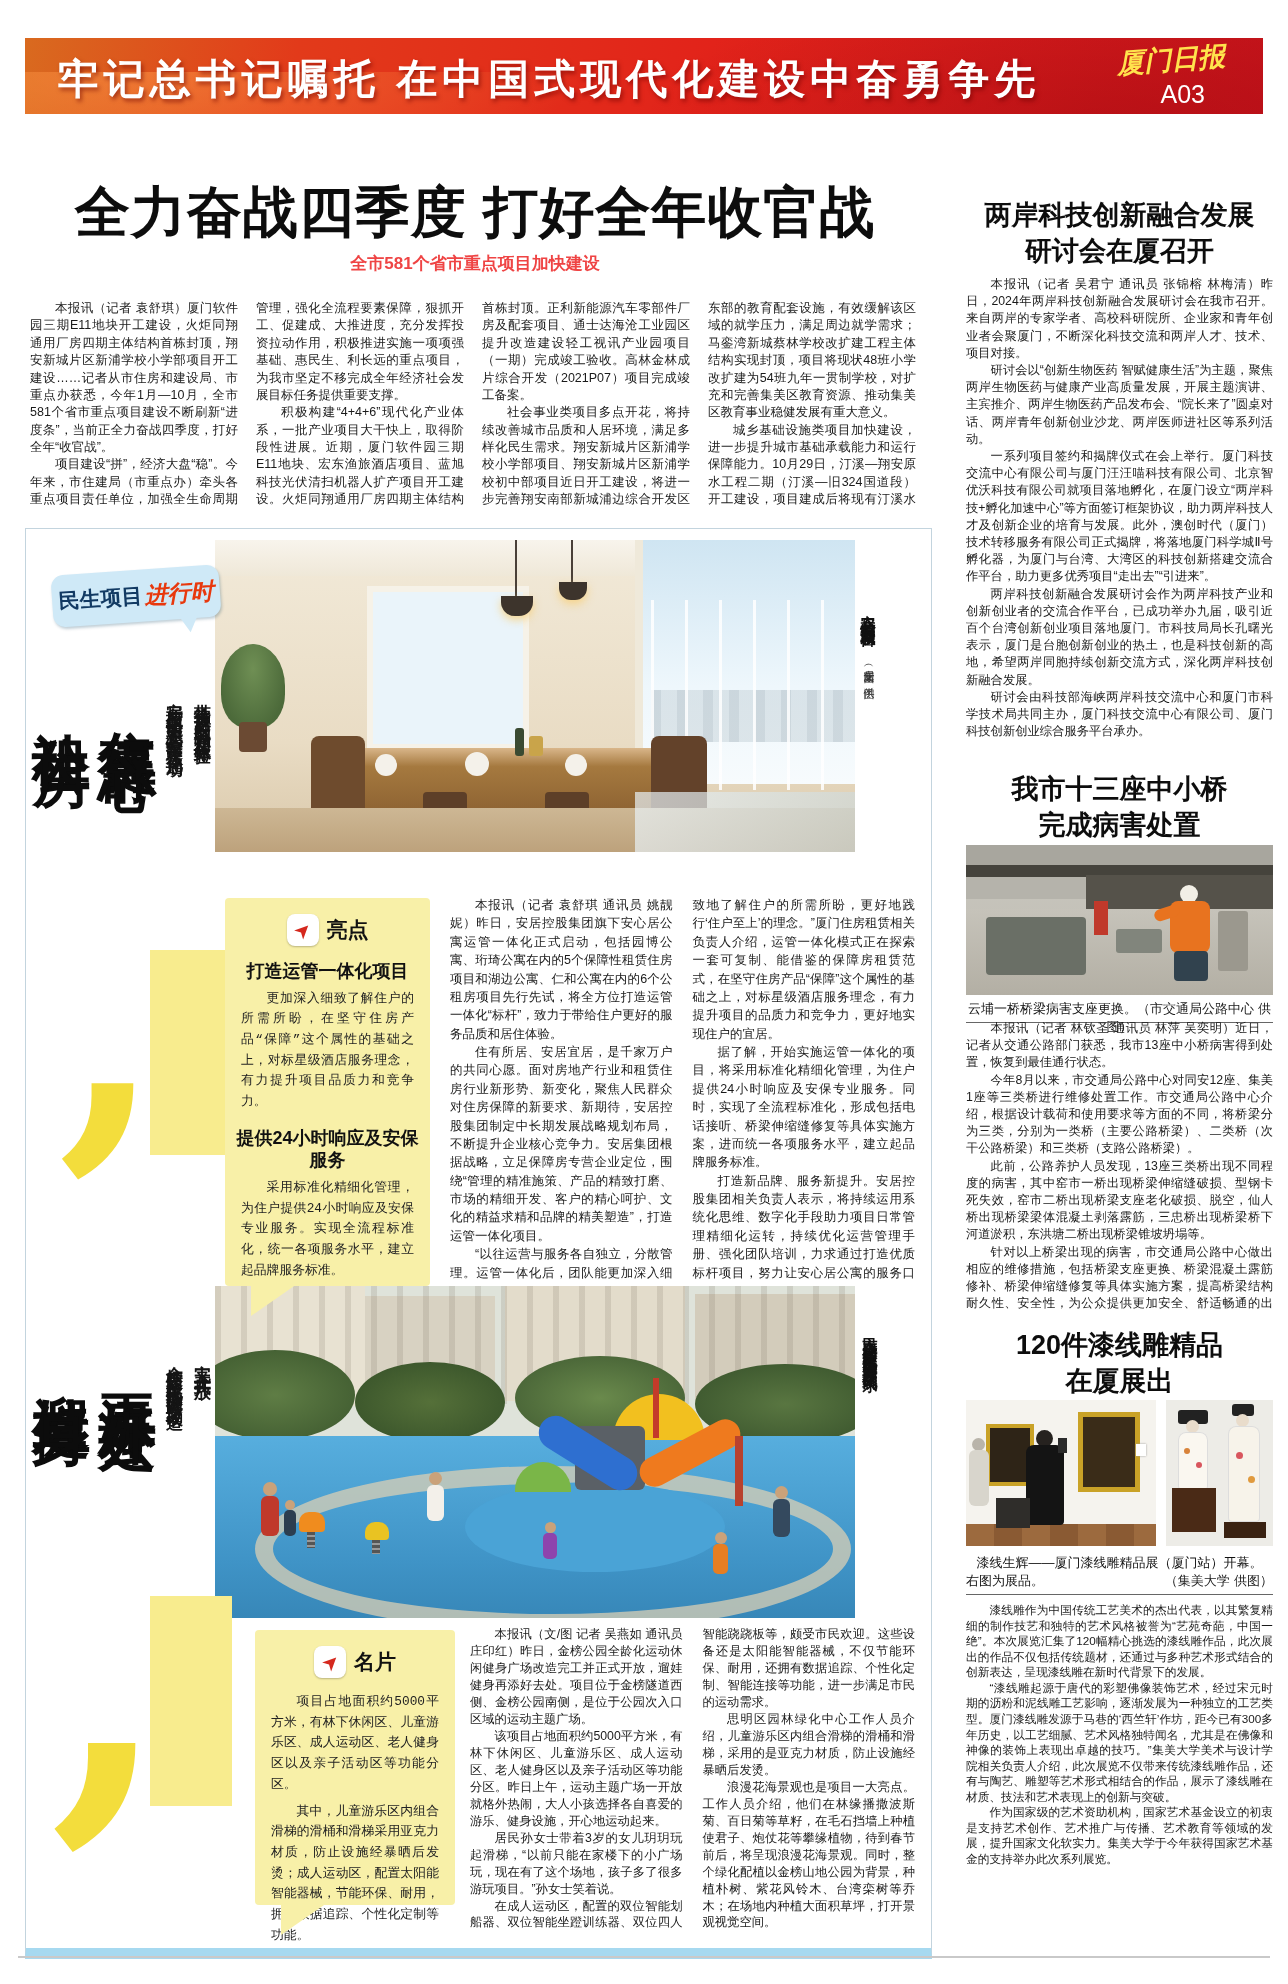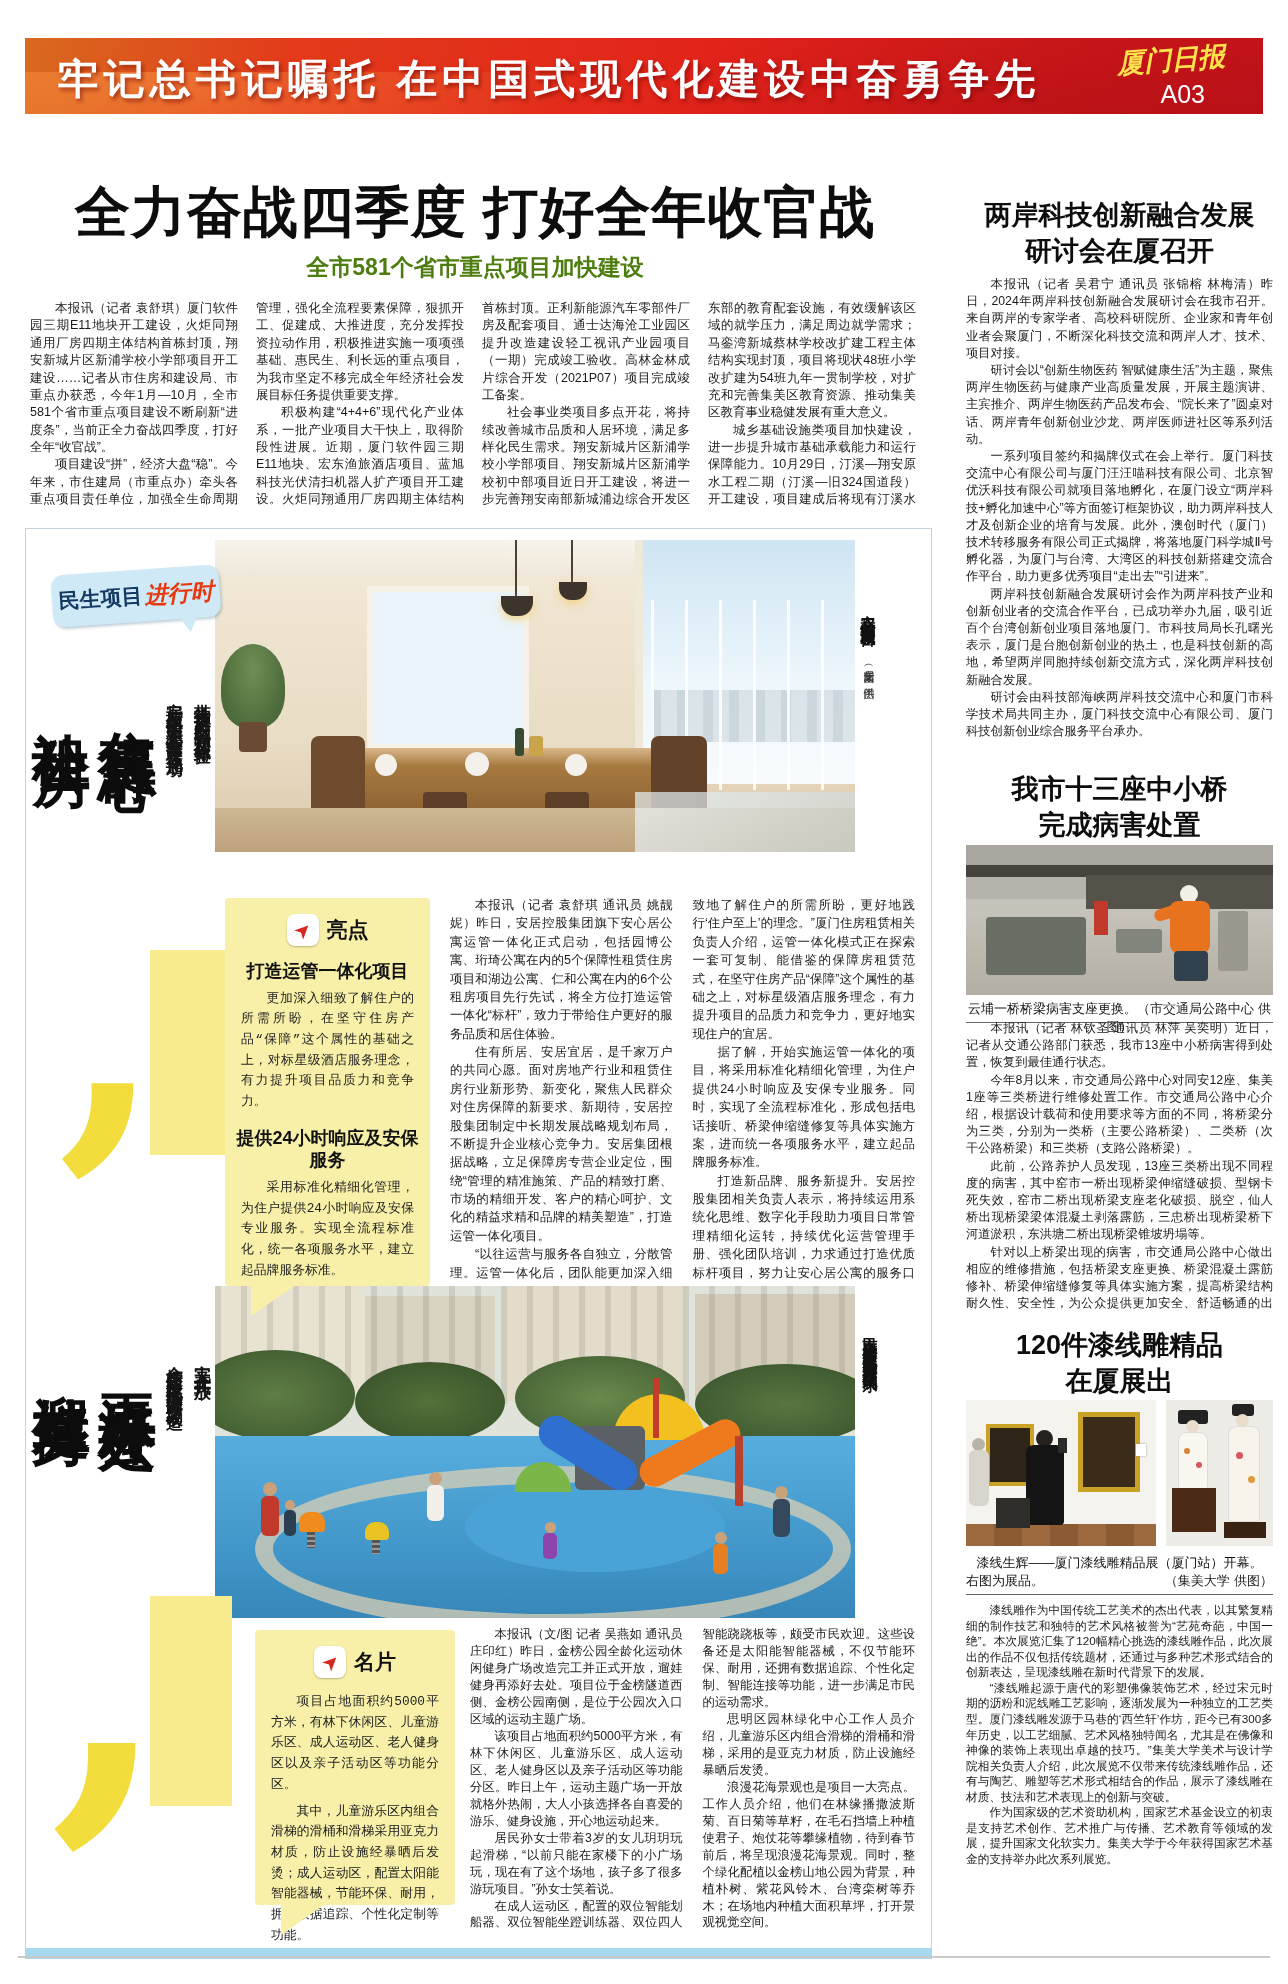--- a/index.html
+++ b/index.html
@@ -19,21 +19,21 @@
           text-shadow:2px 3px 4px rgba(110,0,0,.55);z-index:2;}
   .masthead{position:absolute;right:38px;top:4px;font-family:"DejaVu Serif",serif;
           font-style:italic;font-weight:700;font-size:27px;color:#ffe34d;transform:rotate(-4deg);z-index:2;}
   .pageno{position:absolute;right:58px;top:42px;font-size:25px;color:#fff;z-index:2;}
 
   .dateline{left:0;top:156px;width:1165px;text-align:right;font-size:13px;color:#111;letter-spacing:1px;}
 
   
   .lead-title{left:25px;top:176px;width:900px;text-align:center;font-size:55px;font-weight:900;
           letter-spacing:1px;white-space:nowrap;color:#0d0d0d;}
-  .lead-sub{left:25px;top:252px;width:900px;text-align:center;font-size:23px;font-weight:700;color:#4d7c0f;}
+  .lead-sub{left:25px;top:252px;width:900px;text-align:center;font-size:17px;font-weight:700;color:#ef4444;}
   .bodytext{font-size:12.5px;line-height:1.39;text-align:justify;overflow:hidden;}
   .bodytext p{margin:0;text-indent:2em;}
   .lead-body{left:30px;top:300px;width:886px;height:222px;column-count:4;column-gap:18px;}
 
   
   .rtitle{left:966px;width:307px;text-align:center;font-size:27px;font-weight:900;line-height:1.32;color:#0d0d0d;}
   .rbody{left:966px;width:307px;font-size:12.3px;line-height:1.40;text-align:justify;overflow:hidden;}
   .rbody p{margin:0;text-indent:2em;}
   .rbody-sm{font-size:11.7px;line-height:1.33;}
   .rule{left:966px;width:307px;border-top:1px solid #666;height:0;}

